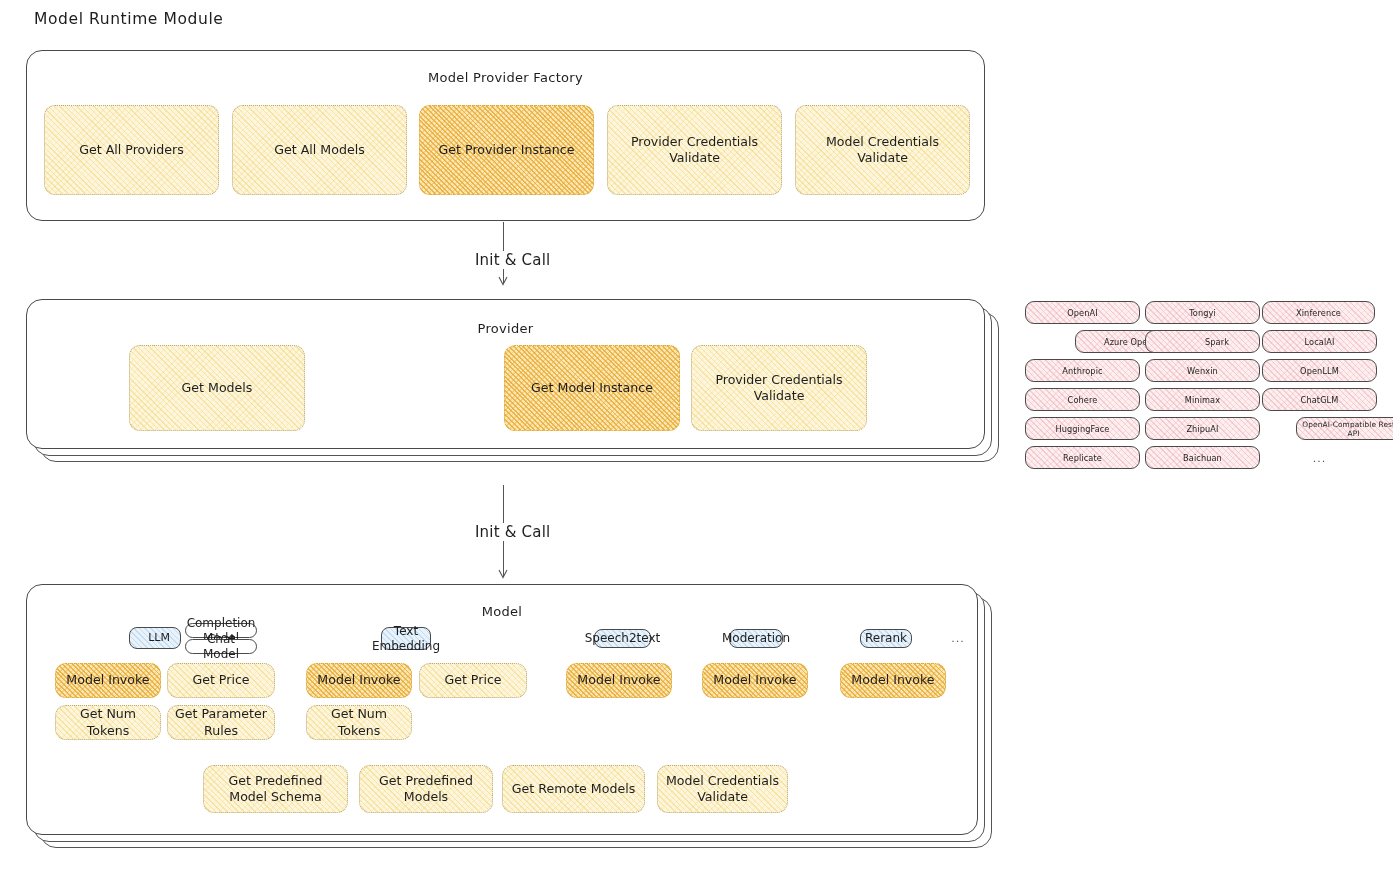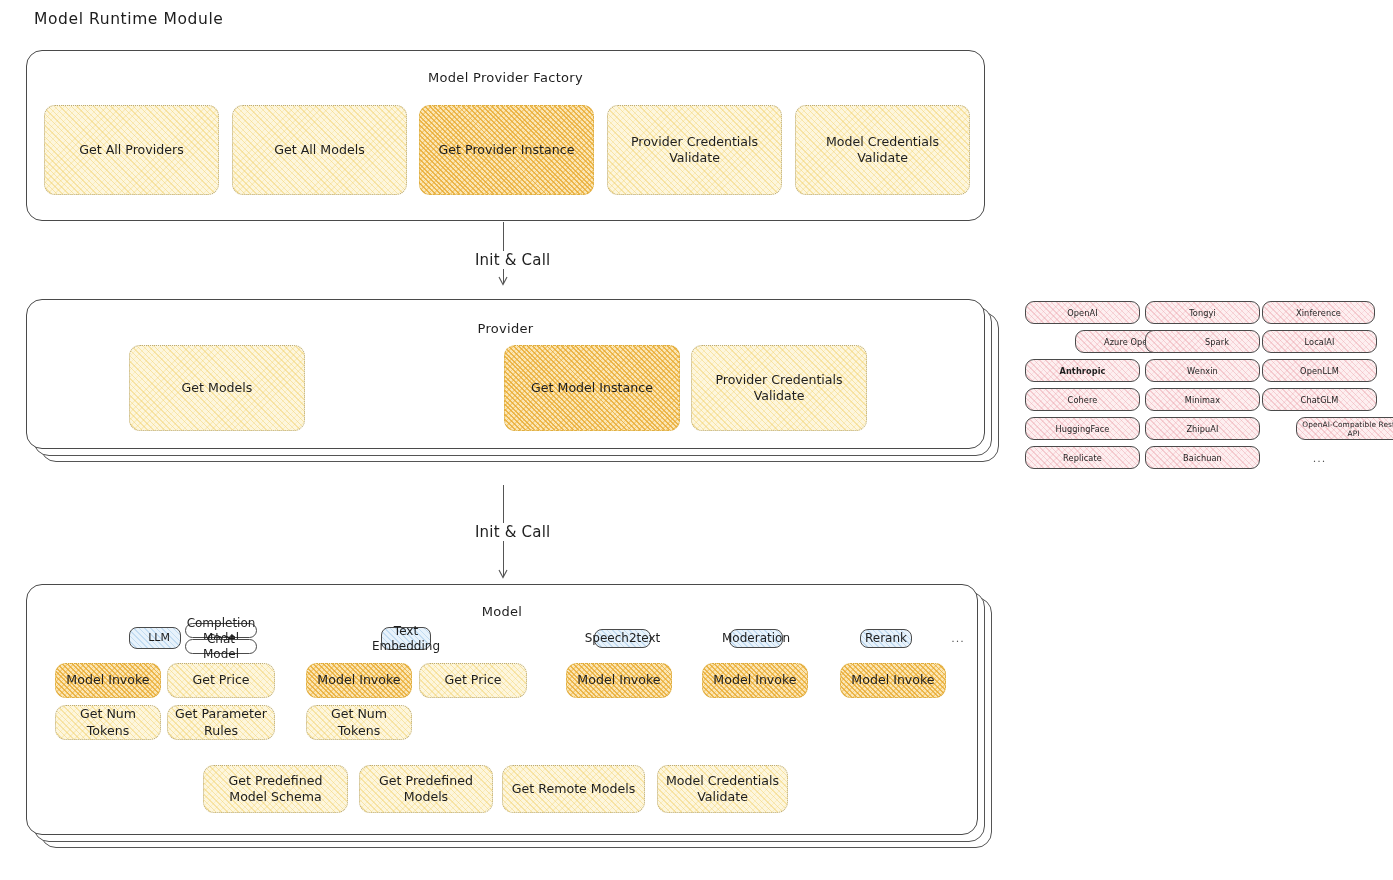--- a/index.html
+++ b/index.html
@@ -193,21 +193,21 @@
   <div class="stack" style="left:33px;top:306px;width:959px;height:150px;"></div>
   <div class="card sketch" style="left:26px;top:299px;width:959px;height:150px;z-index:2;"></div>
   <div class="card-title" style="left:26px;top:321px;width:959px;z-index:3;">Provider</div>
 
   <div class="fnbox" style="left:129px;top:345px;width:176px;height:86px;z-index:3;">Get Models</div>
   <div class="fnbox hl" style="left:504px;top:345px;width:176px;height:86px;z-index:3;">Get Model Instance</div>
   <div class="fnbox" style="left:691px;top:345px;width:176px;height:86px;z-index:3;">Provider Credentials Validate</div>
 
   <div class="pill" style="left:1025px;top:301px;width:115px;height:23px;">OpenAI</div>
   <div class="pill" style="left:1075px;top:330px;width:115px;height:23px;">Azure OpenAI</div>
-  <div class="pill" style="left:1025px;top:359px;width:115px;height:23px;font-weight:bold;">Anthropic</div>
+  <div class="pill" style="left:1025px;top:359px;width:115px;height:23px;">Anthropic</div>
   <div class="pill" style="left:1025px;top:388px;width:115px;height:23px;">Cohere</div>
   <div class="pill" style="left:1025px;top:417px;width:115px;height:23px;">HuggingFace</div>
   <div class="pill" style="left:1025px;top:446px;width:115px;height:23px;">Replicate</div>
 
   <div class="pill" style="left:1145px;top:301px;width:115px;height:23px;">Tongyi</div>
   <div class="pill" style="left:1145px;top:330px;width:115px;height:23px;padding-left:32px;">Spark</div>
   <div class="pill" style="left:1145px;top:359px;width:115px;height:23px;">Wenxin</div>
   <div class="pill" style="left:1145px;top:388px;width:115px;height:23px;">Minimax</div>
   <div class="pill" style="left:1145px;top:417px;width:115px;height:23px;">ZhipuAI</div>
   <div class="pill" style="left:1145px;top:446px;width:115px;height:23px;">Baichuan</div>

